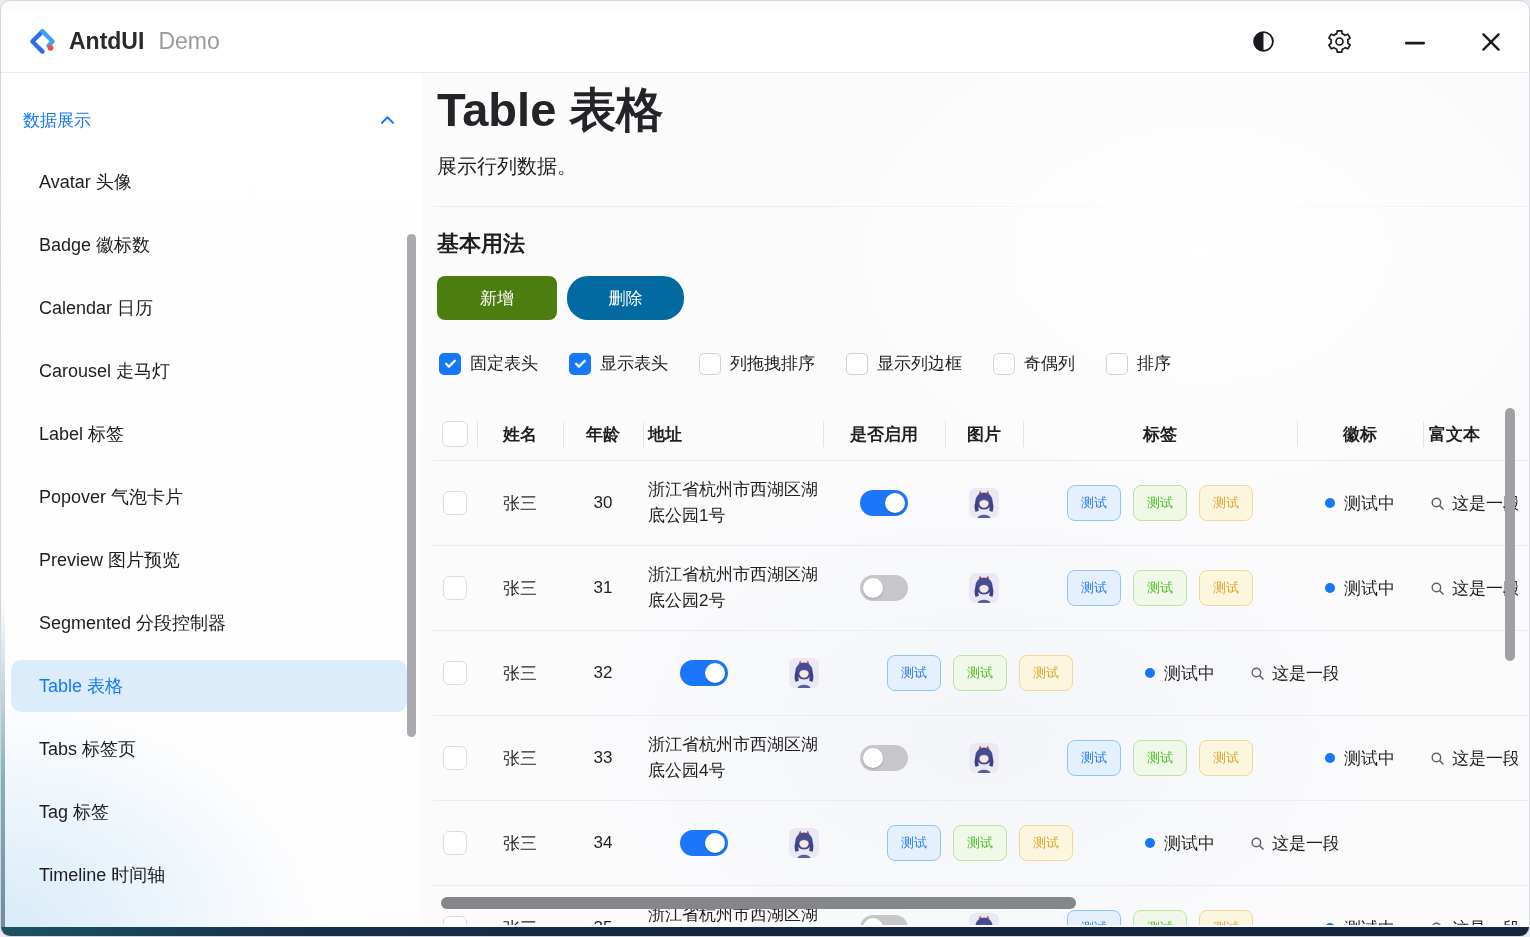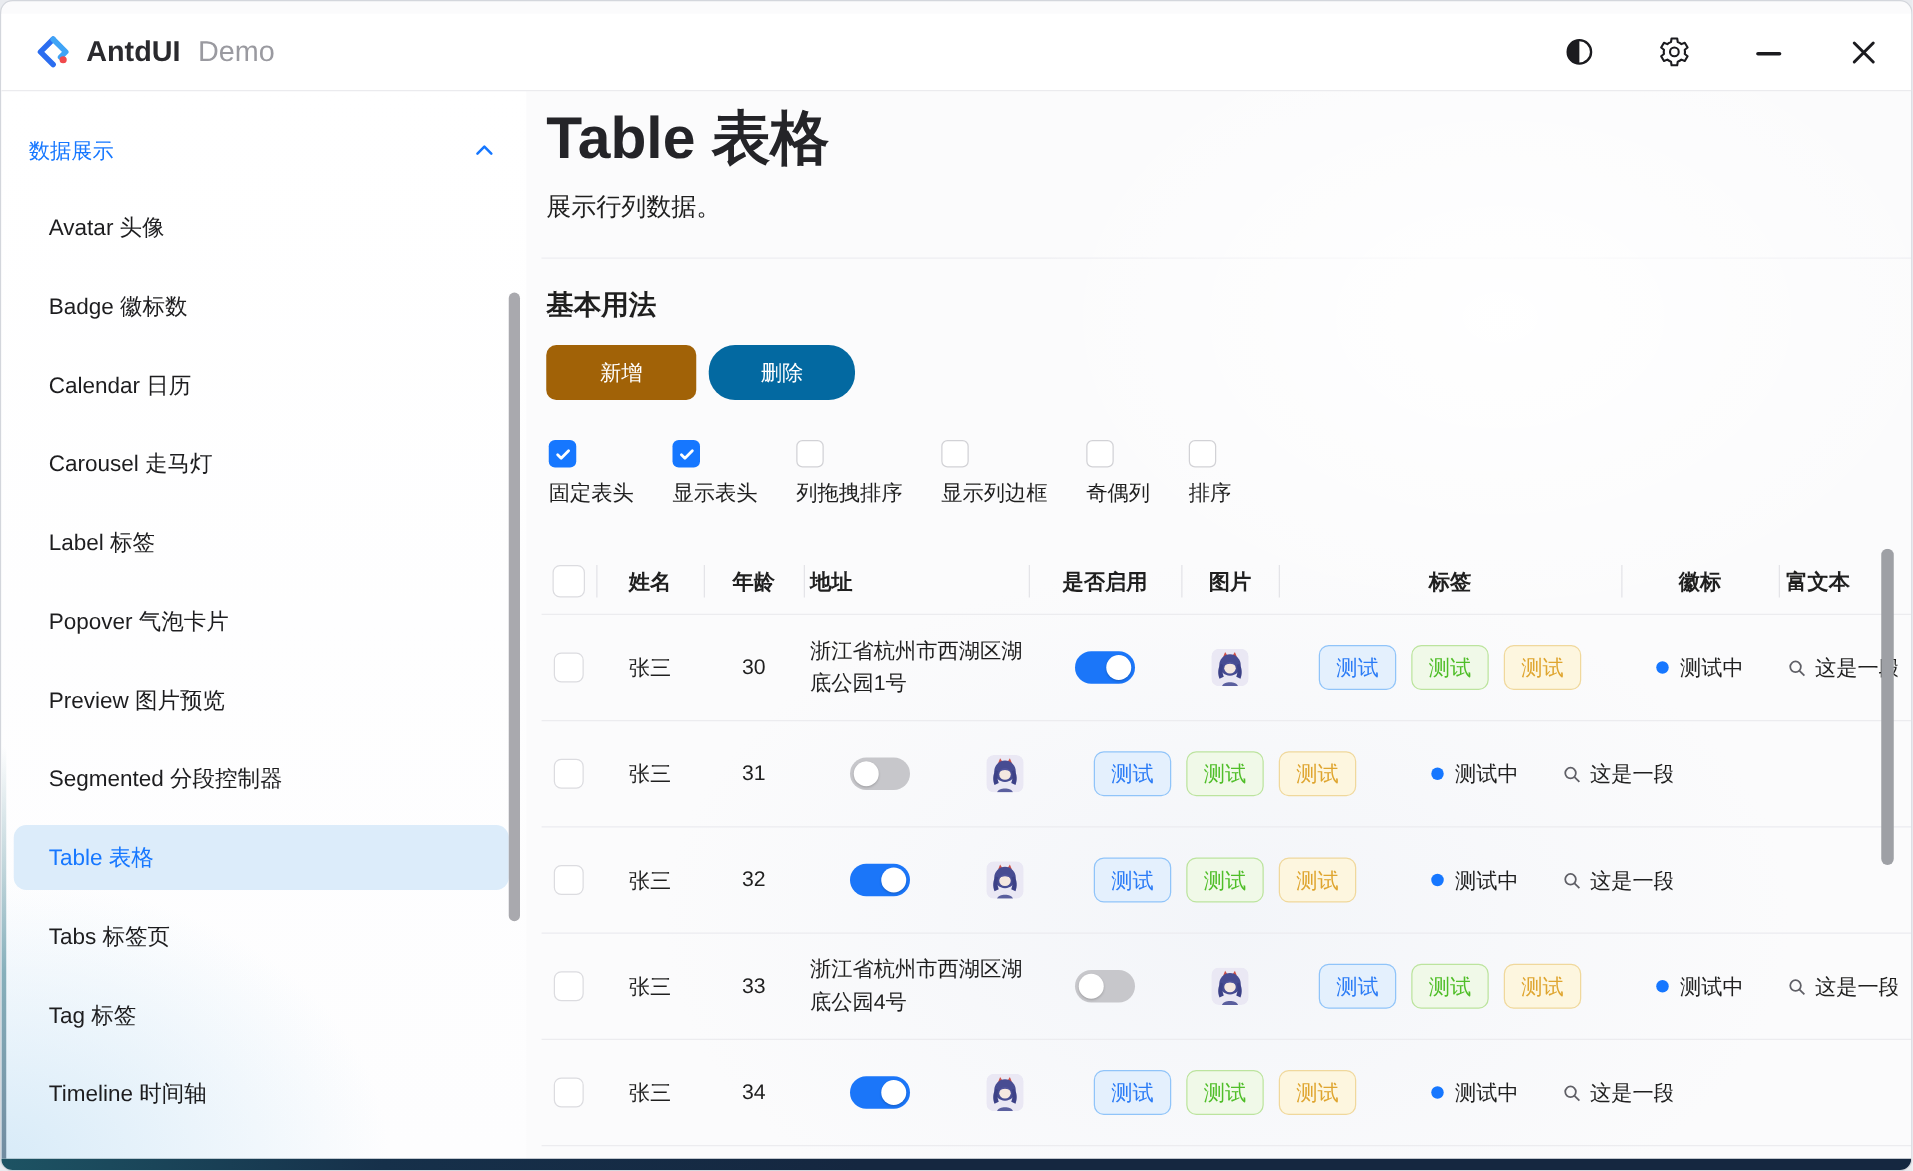--- a/index.html
+++ b/index.html
@@ -37,24 +37,24 @@
     background:
       radial-gradient(620px 420px at 70% 22%, rgba(255,255,255,.95), rgba(244,246,250,0) 62%),
       radial-gradient(820px 520px at 50% 78%, #f3f5f9 0%, rgba(243,245,249,0) 55%);}
   .page-title{margin:20px 0 0 4px;font-size:47px;font-weight:600;line-height:52px;color:#242428;}
   .page-sub{margin:16px 0 0 4px;font-size:20px;line-height:28px;}
   .divider{margin:26px 0 0 0;border-top:1px solid #eeeef1;height:0;}
   .section-title{margin:22px 0 0 4px;font-size:22px;font-weight:700;line-height:30px;}
   .btn-row{margin:17px 0 0 4px;display:flex;gap:10px;position:relative;z-index:2;}
   .btn{height:44px;border:none;border-radius:8px;color:#fff;font-size:17px;cursor:pointer;
     display:flex;align-items:center;justify-content:center;font-family:inherit;}
-  .btn.primary{width:120px;background:#a16207;}
+  .btn.primary{width:120px;background:#4d7c0f;}
   .btn.danger{width:117px;background:#0369a1;border-radius:21px;}
   .chk-row{margin:32px 0 0 6px;display:flex;gap:31px;align-items:center;position:relative;z-index:2;}
-  .chk{display:flex;gap:9px;font-size:17px;cursor:pointer;flex-direction:column;}
+  .chk{display:flex;align-items:center;gap:9px;font-size:17px;cursor:pointer;}
   .chk-box{width:22px;height:22px;border-radius:5px;box-sizing:border-box;flex:none;
     display:flex;align-items:center;justify-content:center;}
   .chk-box.checked{background:#1677ff;}
   .chk-box.un{background:#fff;border:1.5px solid #d2d2d6;}
   
   .table-wrap{position:relative;margin-top:33px;height:517px;overflow:hidden;z-index:2;}
   .t-header{display:flex;height:52px;align-items:center;border-bottom:1px solid #ececef;
     font-weight:700;font-size:17px;}
   .t-col{box-sizing:border-box;flex:none;height:100%;display:flex;align-items:center;
     justify-content:center;position:relative;}
@@ -64,21 +64,21 @@
   .c8{width:95px;justify-content:flex-start;padding-left:6px;}
   .t-header .t-col + .t-col::before{content:"";position:absolute;left:0;top:13px;bottom:13px;width:1px;background:#e4e4e8;}
   .t-row{display:flex;height:84px;align-items:center;border-bottom:1px solid #ececef;font-size:17px;}
   .row-chk{width:24px;height:24px;border-radius:6px;border:1.5px solid #dcdce0;background:#fff;box-sizing:border-box;cursor:pointer;}
   .addr{line-height:26px;text-align:left;}
   .sw{width:48px;height:26px;border-radius:13px;position:relative;cursor:pointer;flex:none;}
   .sw.on{background:#1b76f9;} .sw.off{background:#c7c7cb;}
   .sw i{position:absolute;top:3px;width:20px;height:20px;border-radius:50%;background:#fff;box-shadow:0 1px 2px rgba(0,0,0,.2);}
   .sw.on i{right:3px;} .sw.off i{left:3px;}
   .tags{display:flex;gap:12px;}
-  .tag{height:36px;padding:0 13px;border-radius:8px;border:1px solid;display:flex;align-items:center;font-size:17px;box-sizing:border-box;}
+  .tag{height:36px;padding:0 13px;border-radius:8px;border:1px solid;display:flex;align-items:center;font-size:13px;box-sizing:border-box;}
   .tag.blue{background:#e4f0fd;border-color:#90c4f9;color:#2a7bf6;}
   .tag.green{background:#f0f9e8;border-color:#bce49e;color:#4fbe28;}
   .tag.orange{background:#fdf6df;border-color:#f0d89c;color:#dfa52f;}
   .badge{display:flex;align-items:center;gap:9px;}
   .badge i{width:10px;height:10px;border-radius:50%;background:#1677ff;flex:none;}
   .rich{display:flex;align-items:center;gap:6px;white-space:nowrap;overflow:hidden;width:89px;cursor:pointer;}
   .avatar{width:30px;height:30px;border-radius:6px;overflow:hidden;cursor:pointer;flex:none;}
   .vscroll{position:absolute;right:14px;top:0;width:10px;height:253px;border-radius:5px;background:#9ea0a5;z-index:4;}
   .hscroll{position:absolute;left:8px;top:489px;width:635px;height:12px;border-radius:6px;background:#85868b;z-index:4;}
   .win-bottom{position:absolute;left:0;right:0;bottom:0;height:9px;z-index:7;
@@ -291,20 +291,23 @@
                 <span>这是一段</span>
               </span>
             </div>
           </div>
           <div class="t-row">
             <div class="t-col c0">
               <span class="row-chk"></span>
             </div>
             <div class="t-col c1">张三</div>
             <div class="t-col c2">31</div>
+            <div class="t-col c3">
+              <div class="addr">浙江省杭州市西湖区湖底公园2号</div>
+            </div>
             <div class="t-col c4">
               <span class="sw off">
                 <i></i>
               </span>
             </div>
             <div class="t-col c5">
               <span class="avatar"><svg width="30" height="30" viewBox="0 0 30 30">
                   <rect width="30" height="30" rx="6" fill="#eae8f4"></rect>
                   <path d="M9.5 6.5l1.6-4 2 3.2z" fill="#cf4f45"></path>
                   <path d="M20.5 6.5l-1.6-4-2 3.2z" fill="#cf4f45"></path>

